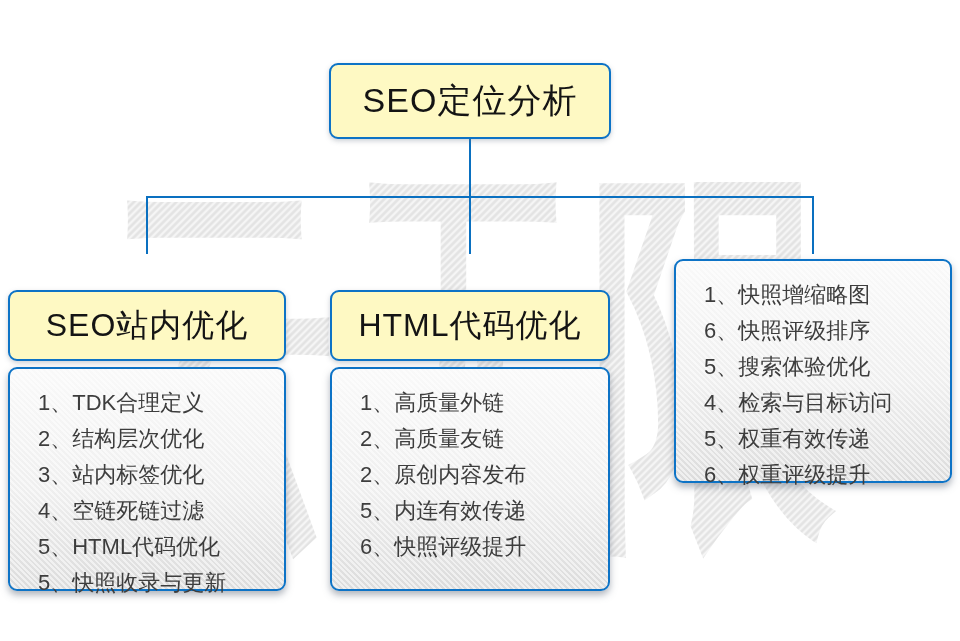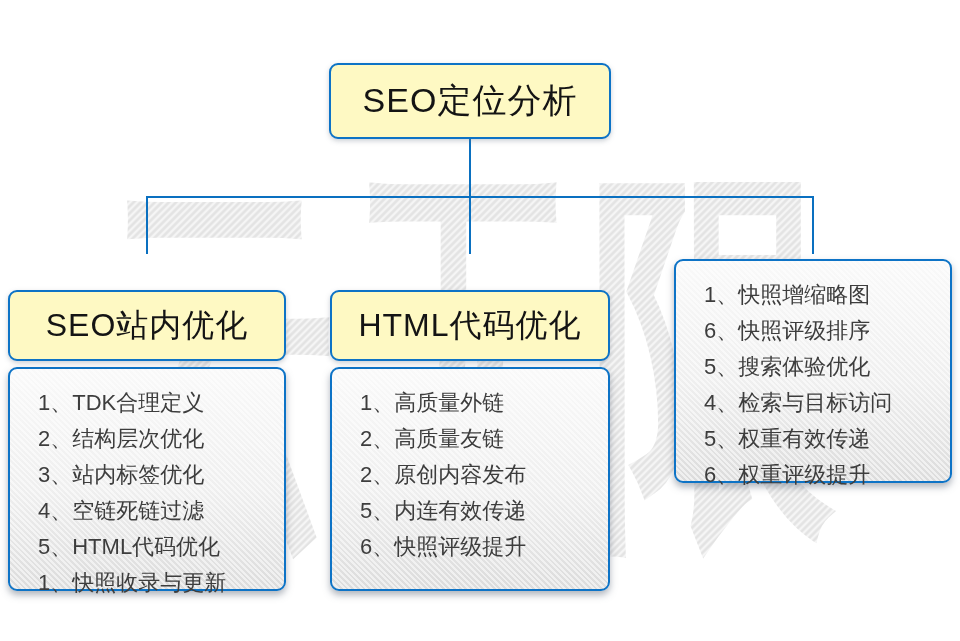--- a/index.html
+++ b/index.html
@@ -70,21 +70,21 @@
   <div class="column col-1">
     <div class="node branch-header">
       <span class="node-label">SEO站内优化</span>
     </div>
     <div class="branch-panel">
       <div class="branch-item">1、TDK合理定义</div>
       <div class="branch-item">2、结构层次优化</div>
       <div class="branch-item">3、站内标签优化</div>
       <div class="branch-item">4、空链死链过滤</div>
       <div class="branch-item">5、HTML代码优化</div>
-      <div class="branch-item">1、快照收录与更新</div>
+      <div class="branch-item">5、快照收录与更新</div>
     </div>
   </div>
 
   <div class="column col-2">
     <div class="node branch-header">
       <span class="node-label">HTML代码优化</span>
     </div>
     <div class="branch-panel">
       <div class="branch-item">1、高质量外链</div>
       <div class="branch-item">2、高质量友链</div>

